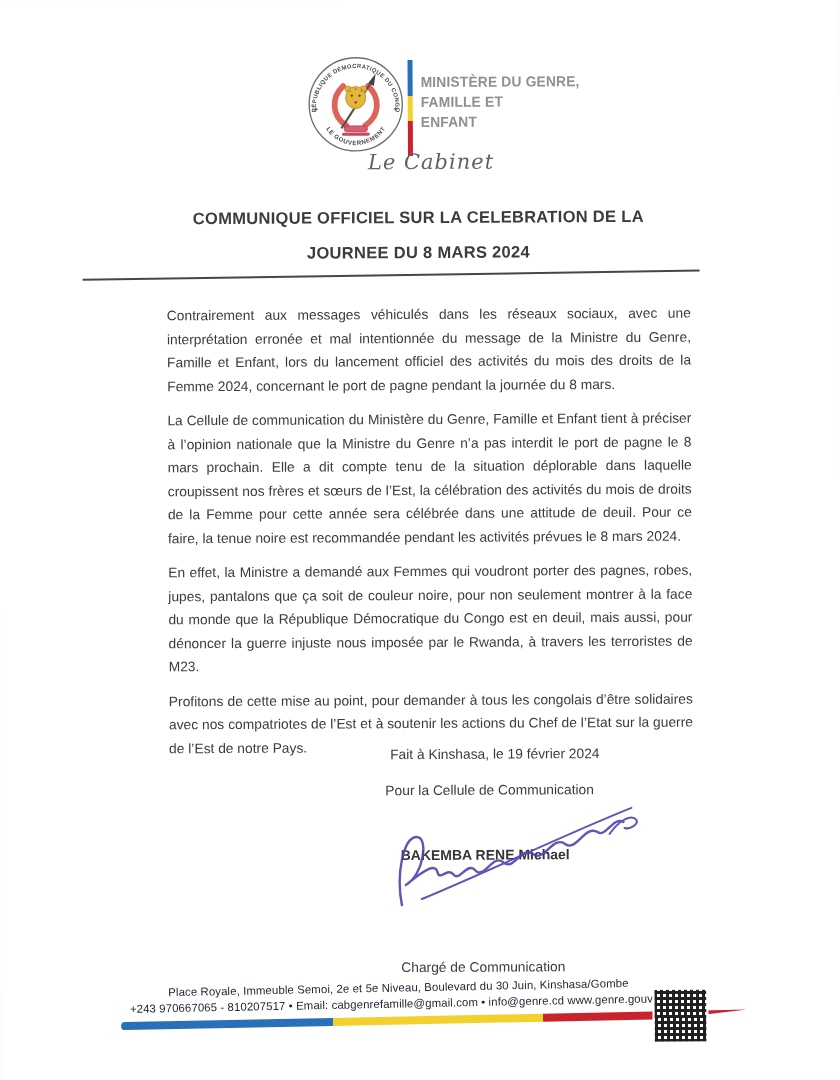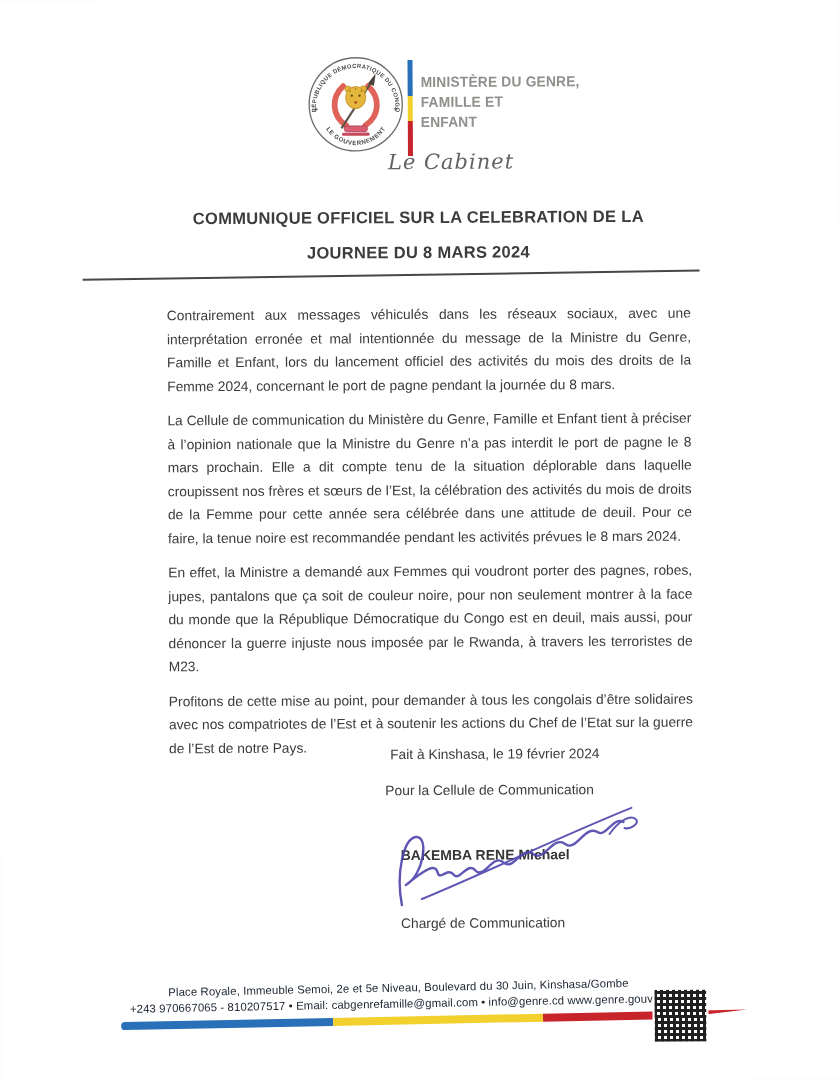--- a/index.html
+++ b/index.html
@@ -18,21 +18,21 @@
   .divider{position:absolute;left:410px;top:60px;width:4.5px;height:96px;display:flex;flex-direction:column;}
   .divider .d-blue{flex:0 0 38%;}
   .divider .d-yellow{flex:0 0 26%;}
   .divider .d-red{flex:1;}
   .ministry{
     position:absolute;left:423px;top:72px;
     font-weight:bold;font-size:14.5px;line-height:20px;color:#8f8f8c;
     letter-spacing:.2px;transform:scaleX(.95);transform-origin:left top;
   }
   .cabinet{
-    position:absolute;left:388px;top:150px;width:130px;text-align:center;
+    position:absolute;left:368px;top:150px;width:130px;text-align:center;
     font-family:"DejaVu Serif", serif;font-style:italic;
     font-size:21px;color:#636363;letter-spacing:1px;
   }
   
   .title-block{
     position:absolute;left:0;top:200px;width:840px;text-align:center;
     font-weight:bold;font-size:16.5px;line-height:35px;color:#3c3c3c;
     letter-spacing:.3px;
   }
   .title-underline{
@@ -42,21 +42,21 @@
   
   .bodytext{
     position:absolute;left:168px;top:303px;width:524px;
     font-size:13.8px;line-height:23.5px;color:#3b3b3b;text-align:justify;
   }
   .bodytext p{margin:0 0 11px 0;}
   .date-line{position:absolute;left:389px;top:747px;font-size:13.8px;color:#3b3b3b;}
   .for-line{position:absolute;left:384px;top:783px;font-size:13.8px;color:#3b3b3b;}
   .signer-name{position:absolute;left:399px;top:847px;font-size:14px;font-weight:bold;color:#363636;}
   .signature{position:absolute;left:384px;top:799px;width:268px;height:114px;opacity:.9;}
-  .signer-role{position:absolute;left:399px;top:916px;font-size:13.8px;color:#3b3b3b;}
+  .signer-role{position:absolute;left:399px;top:960px;font-size:13.8px;color:#3b3b3b;}
   
   .footer-rot{
     position:absolute;left:90px;top:985px;width:612px;
     transform:rotate(-0.85deg);transform-origin:left top;
   }
   .footer-line{
     text-align:center;font-size:11.4px;line-height:15.5px;color:#1b2430;
     font-weight:500;letter-spacing:.1px;
   }
   .flagbar{display:flex;align-items:stretch;height:8px;margin:5px 0 0 28px;width:628px;}

